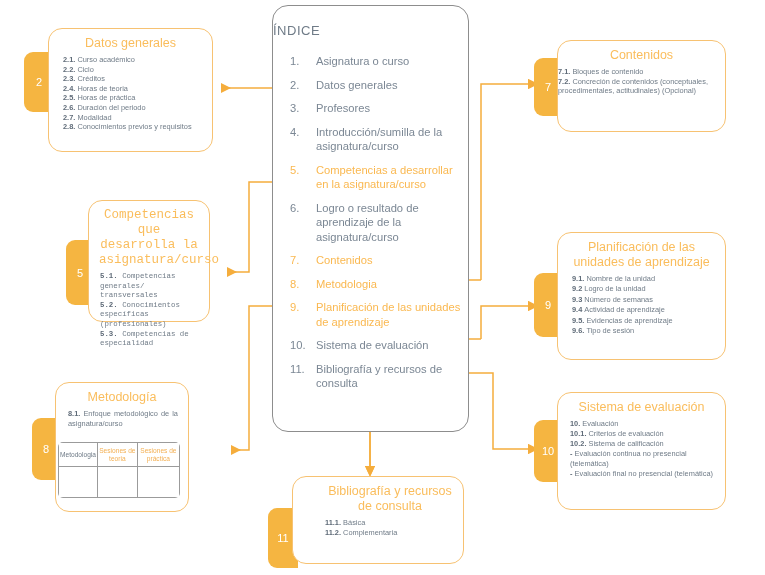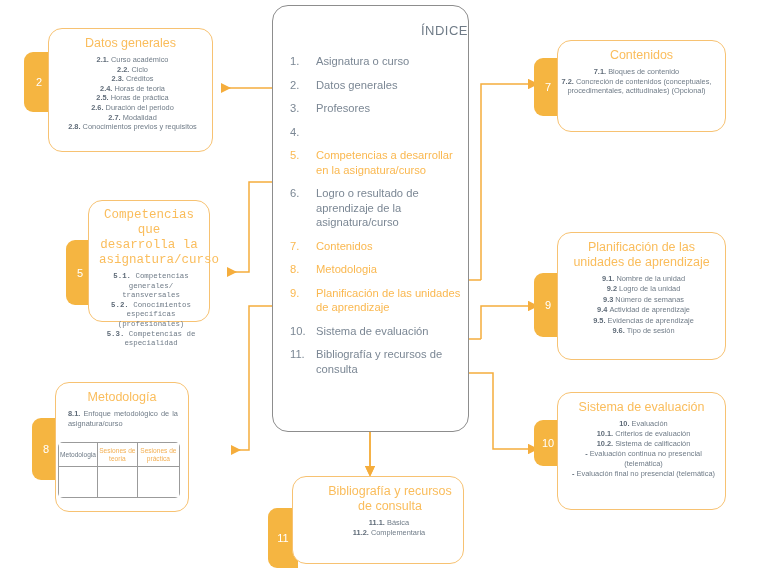--- a/index.html
+++ b/index.html
@@ -28,21 +28,20 @@
     font-size:12.5px;
     line-height:15px;
     padding:7px 10px 4px 10px;
     font-weight:400;
   }
   .card-body{
     padding:0 10px 8px 14px;
     color:#6f7b87;
     font-size:7.4px;
     line-height:9.6px;
-    text-align:center;
   }
   .card-body .li{white-space:normal;}
   .card-body .num{font-weight:bold;color:#5f6b78;}
 
   
   .tab{
     position:absolute;
     background:#f5b541;
     color:#ffffff;
     font-size:11px;
@@ -59,21 +58,21 @@
   #index-card{
     position:absolute;
     left:272px;top:5px;width:197px;height:427px;
     box-sizing:border-box;
     background:#fff;
     border:1.4px solid #8d8d8d;
     border-radius:16px;
     z-index:4;
   }
   #index-title{
-    text-align:right;
+    text-align:left;
     color:#6f7b87;
     font-size:13px;
     letter-spacing:.5px;
     margin-top:17px;
     margin-bottom:16px;
   }
   .idx-row{
     display:flex;
     margin:0 0 9px 0;
     padding-left:17px;
@@ -168,20 +167,21 @@
         <div class="idx-row">
           <span class="n">2.</span>
           <span class="t">Datos generales</span>
         </div>
         <div class="idx-row">
           <span class="n">3.</span>
           <span class="t">Profesores</span>
         </div>
         <div class="idx-row">
           <span class="n">4.</span>
+          <span class="t">Introducción/sumilla de la asignatura/curso</span>
         </div>
         <div class="idx-row hl">
           <span class="n">5.</span>
           <span class="t">Competencias a desarrollar en la asignatura/curso</span>
         </div>
         <div class="idx-row">
           <span class="n">6.</span>
           <span class="t">Logro o resultado de aprendizaje de la asignatura/curso</span>
         </div>
         <div class="idx-row hl">
@@ -290,21 +290,21 @@
     <div class="card-body" style="line-height:10.4px;">
         <div class="li"><span class="num">9.1. </span><span>Nombre de la unidad</span></div>
         <div class="li"><span class="num">9.2 </span><span> Logro de la unidad</span></div>
         <div class="li"><span class="num">9.3 </span><span> Número de semanas</span></div>
         <div class="li"><span class="num">9.4 </span><span> Actividad de aprendizaje</span></div>
         <div class="li"><span class="num">9.5. </span><span>Evidencias de aprendizaje</span></div>
         <div class="li"><span class="num">9.6. </span><span> Tipo de sesión</span></div>
       </div>
   </div>
 
-  <div class="tab rightside" style="left:534px;top:420px;width:28px;height:46px;">
+  <div class="tab rightside" style="left:534px;top:420px;width:28px;height:62px;">
     <span>10</span>
   </div>
   <div class="card" style="left:557px;top:392px;width:169px;height:118px;">
     <div class="card-title">Sistema de evaluación</div>
     <div class="card-body" style="padding-left:12px;padding-right:8px;line-height:10px;">
         <div class="li"><span class="num">10. </span><span> Evaluación</span></div>
         <div class="li"><span class="num">10.1. </span><span> Criterios de evaluación</span></div>
         <div class="li"><span class="num">10.2. </span><span> Sistema de calificación</span></div>
         <div class="li"><span class="num">- </span><span> Evaluación continua no presencial (telemática)</span></div>
         <div class="li"><span class="num">- </span><span> Evaluación final no presencial (telemática)</span></div>

